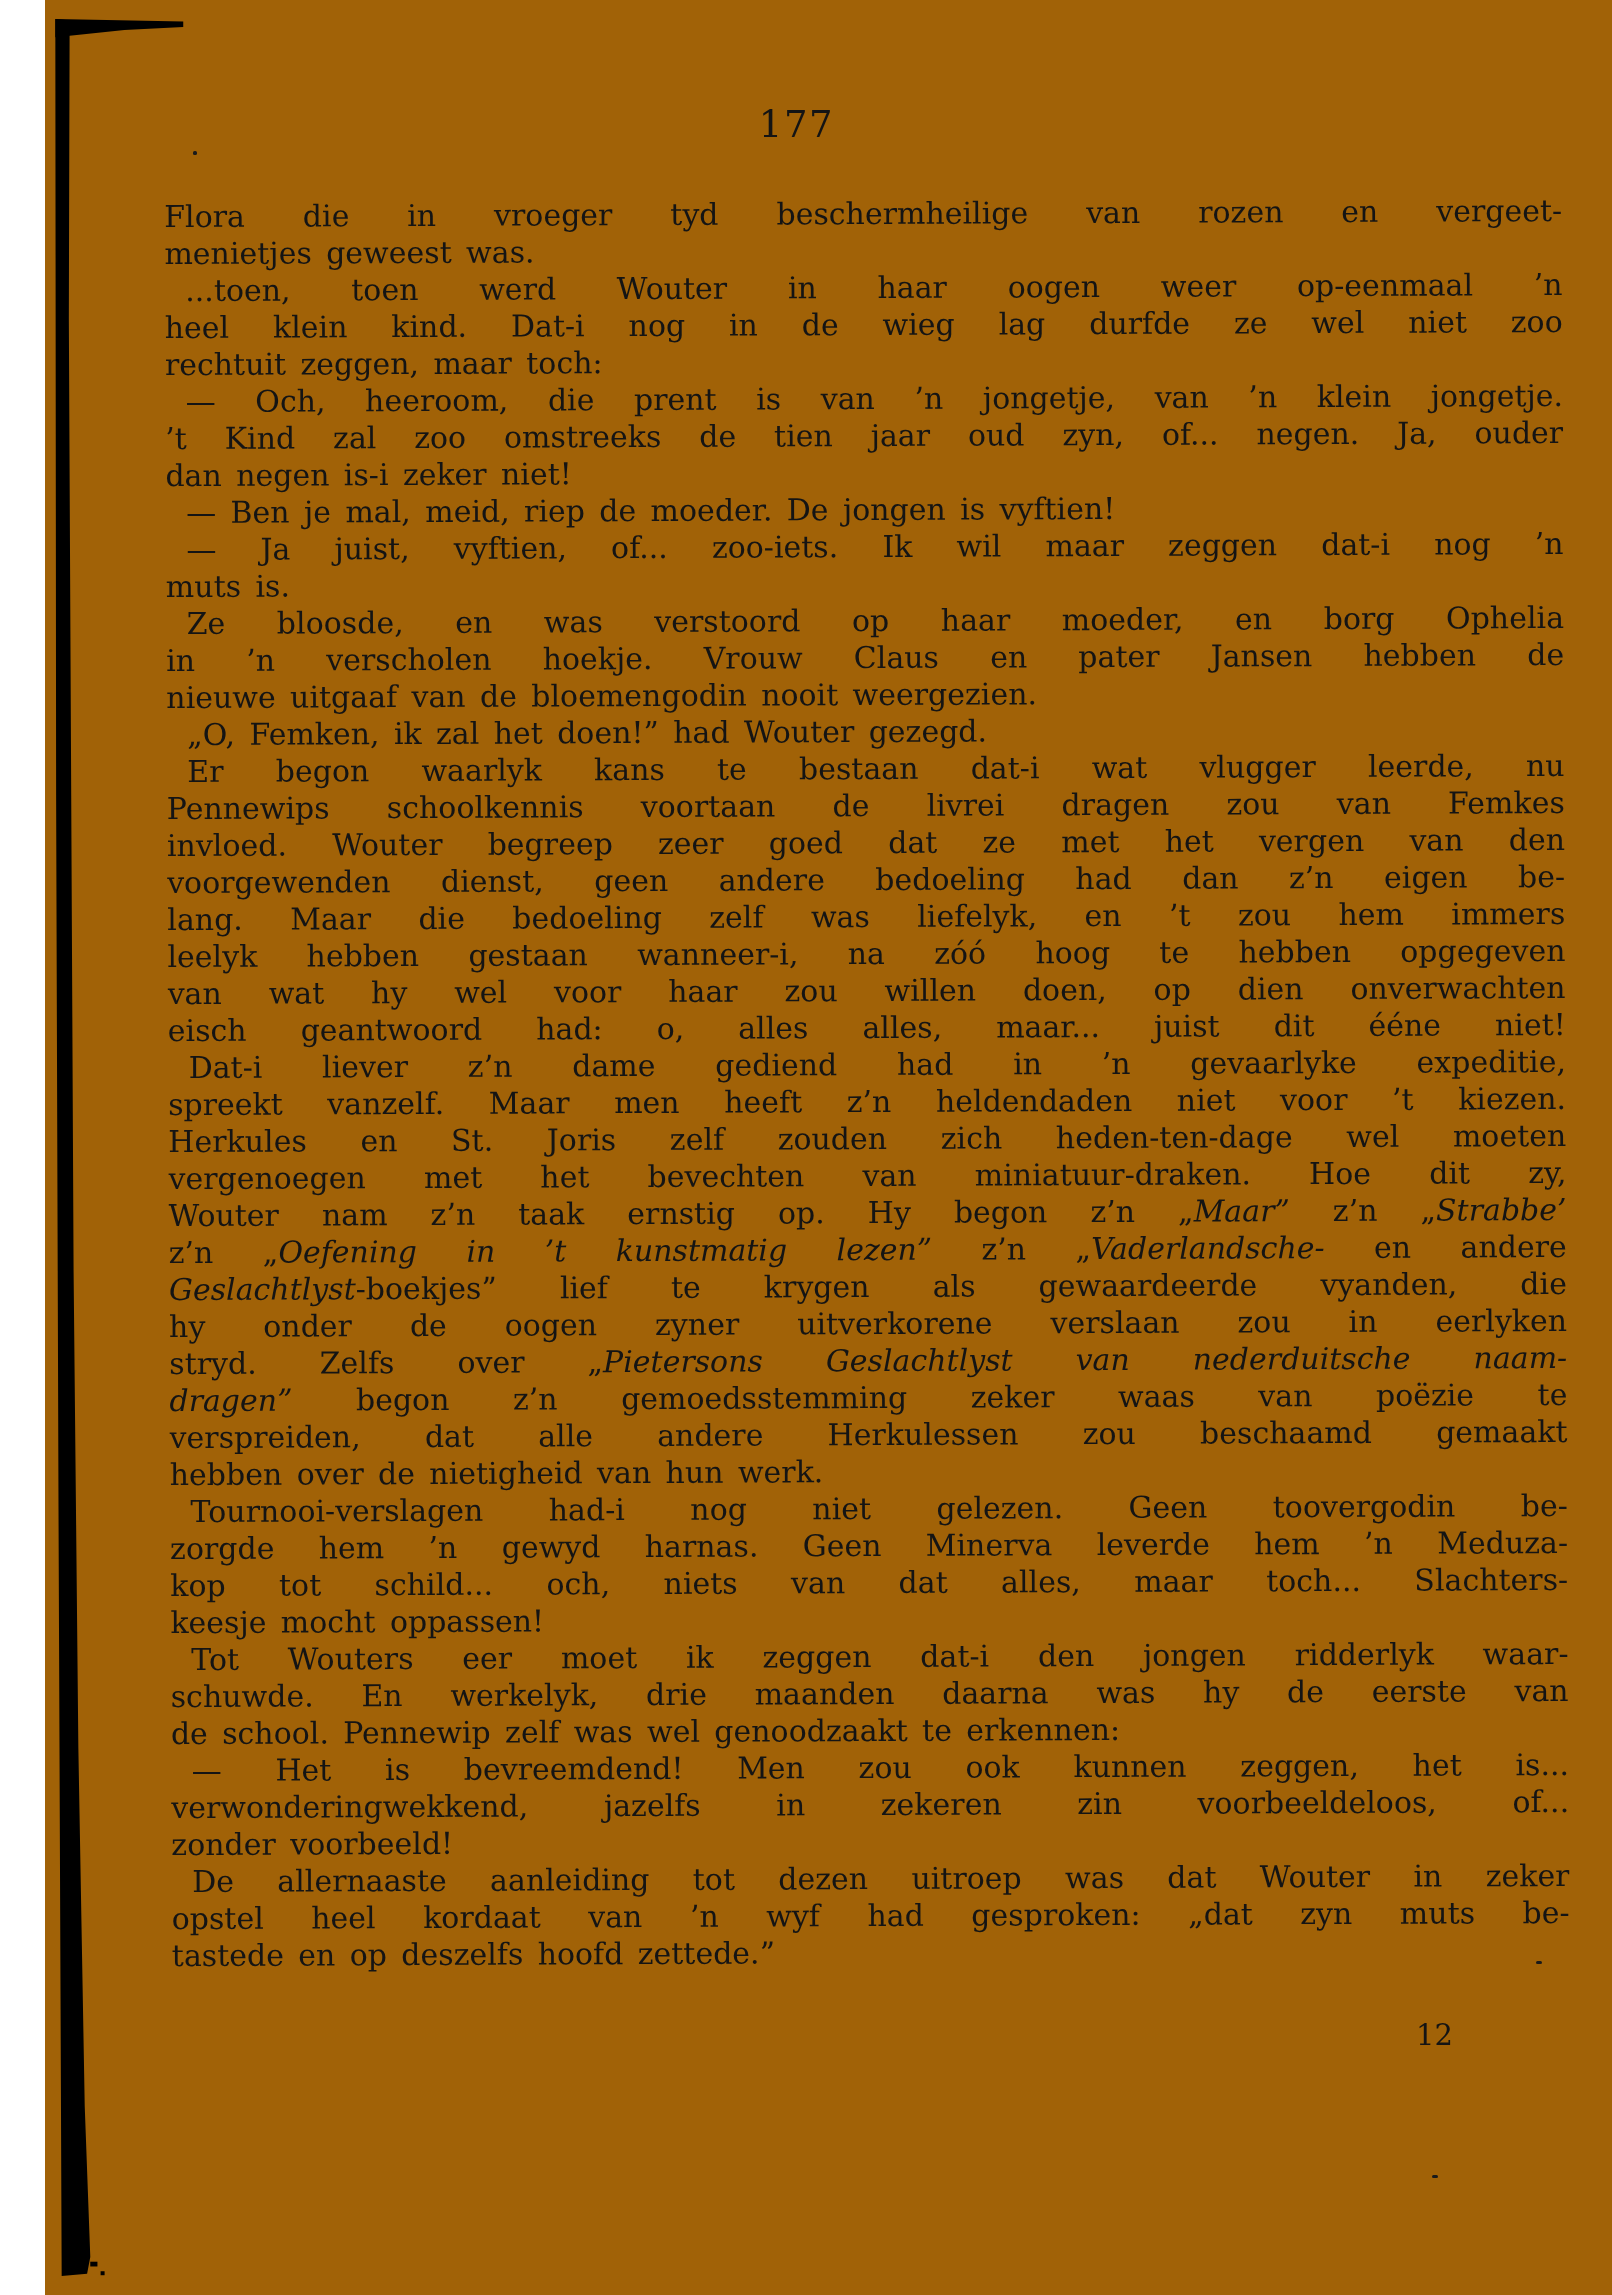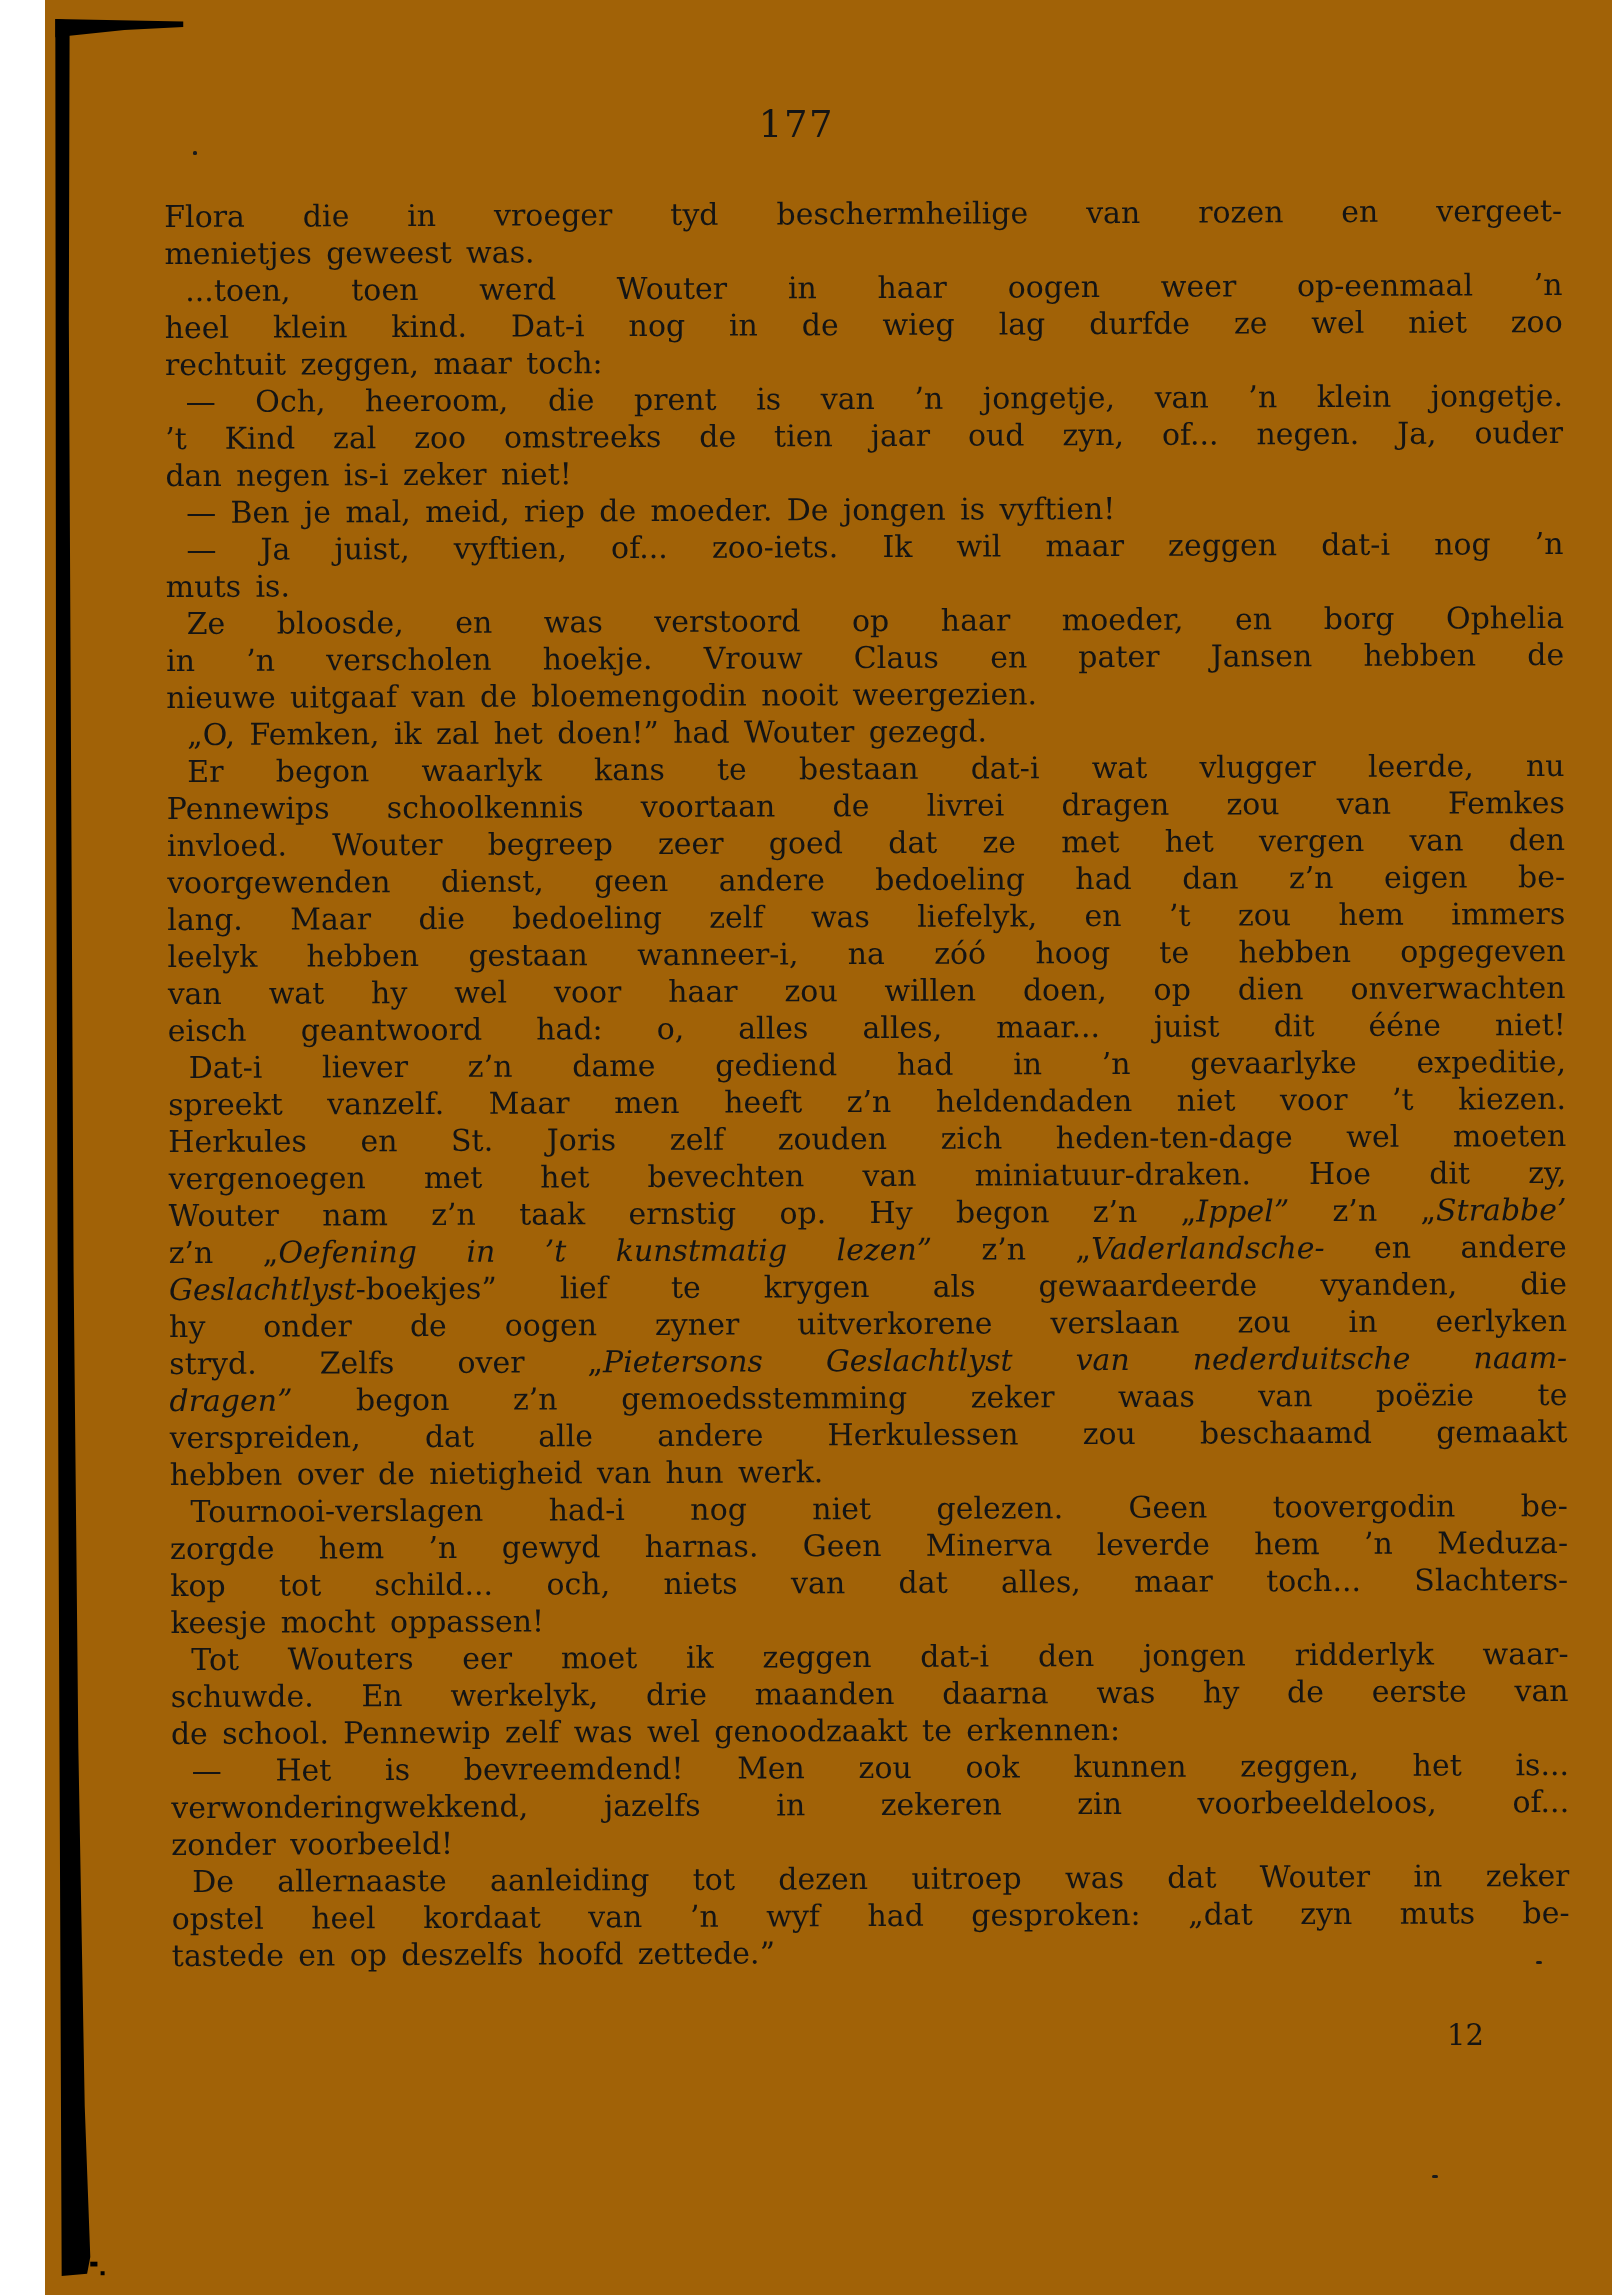--- a/index.html
+++ b/index.html
@@ -18,21 +18,21 @@
   }
   #scan-border {
     position: absolute; left: 0; top: 0;
   }
   #page-number {
     position: absolute; left: 672px; top: 103px; width: 159px;
     text-align: center;
     font-size: 37px; letter-spacing: 1.6px;
   }
   #signature-mark {
-    position: absolute; left: 1341px; top: 2018px; width: 159px;
+    position: absolute; left: 1310px; top: 2018px; width: 159px;
     text-align: center;
     font-size: 29px;
   }
   #page-text {
     position: absolute; left: 123px; top: 195px; width: 1398px;
     font-size: 30px;
     transform: rotate(-0.25deg);
     transform-origin: 50% 50%;
   }
   .line {
@@ -83,21 +83,21 @@
       <div class="line j"><span>invloed. Wouter begreep zeer goed dat ze met het vergen van den</span></div>
       <div class="line j"><span>voorgewenden dienst, geen andere bedoeling had dan z’n eigen be-</span></div>
       <div class="line j"><span>lang. Maar die bedoeling zelf was liefelyk, en ’t zou hem immers</span></div>
       <div class="line j"><span>leelyk hebben gestaan wanneer-i, na zóó hoog te hebben opgegeven</span></div>
       <div class="line j"><span>van wat hy wel voor haar zou willen doen, op dien onverwachten</span></div>
       <div class="line j"><span>eisch geantwoord had: o, alles alles, maar... juist dit ééne niet!</span></div>
       <div class="line j ind"><span>Dat-i liever z’n dame gediend had in ’n gevaarlyke expeditie,</span></div>
       <div class="line j"><span>spreekt vanzelf. Maar men heeft z’n heldendaden niet voor ’t kiezen.</span></div>
       <div class="line j"><span>Herkules en St. Joris zelf zouden zich heden-ten-dage wel moeten</span></div>
       <div class="line j"><span>vergenoegen met het bevechten van miniatuur-draken. Hoe dit zy,</span></div>
-      <div class="line j"><span>Wouter nam z’n taak ernstig op. Hy begon z’n „</span><span class="it">Ippel”</span><span> z’n „</span><span class="it">Strabbe’</span></div>
+      <div class="line j"><span>Wouter nam z’n taak ernstig op. Hy begon z’n „</span><span class="it">Maar”</span><span> z’n „</span><span class="it">Strabbe’</span></div>
       <div class="line j"><span>z’n „</span><span class="it">Oefening in ’t kunstmatig lezen”</span><span> z’n „</span><span class="it">Vaderlandsche-</span><span> en andere</span></div>
       <div class="line j"><span class="it">Geslachtlyst</span><span>-boekjes” lief te krygen als gewaardeerde vyanden, die</span></div>
       <div class="line j"><span>hy onder de oogen zyner uitverkorene verslaan zou in eerlyken</span></div>
       <div class="line j"><span>stryd. Zelfs over „</span><span class="it">Pietersons Geslachtlyst van nederduitsche naam-</span></div>
       <div class="line j"><span class="it">dragen”</span><span> begon z’n gemoedsstemming zeker waas van poëzie te</span></div>
       <div class="line j"><span>verspreiden, dat alle andere Herkulessen zou beschaamd gemaakt</span></div>
       <div class="line"><span>hebben over de nietigheid van hun werk.</span></div>
       <div class="line j ind"><span>Tournooi-verslagen had-i nog niet gelezen. Geen toovergodin be-</span></div>
       <div class="line j"><span>zorgde hem ’n gewyd harnas. Geen Minerva leverde hem ’n Meduza-</span></div>
       <div class="line j"><span>kop tot schild... och, niets van dat alles, maar toch... Slachters-</span></div>

